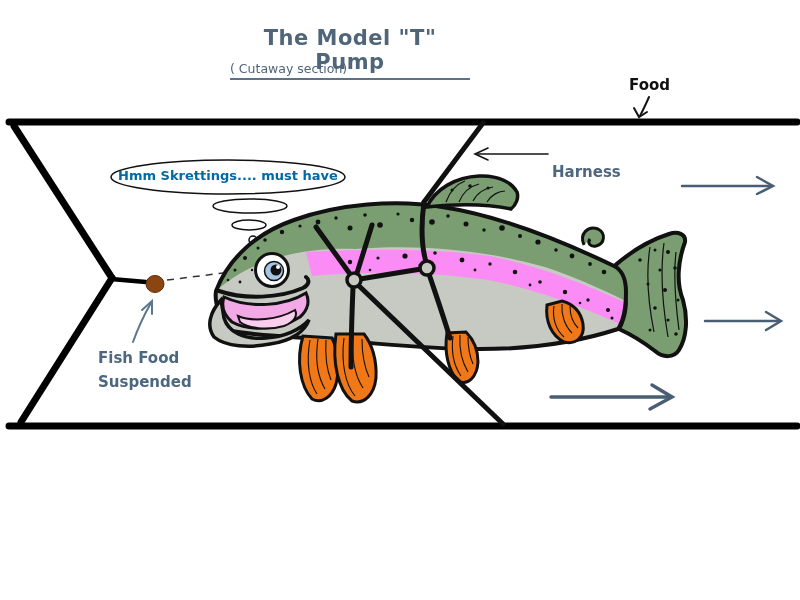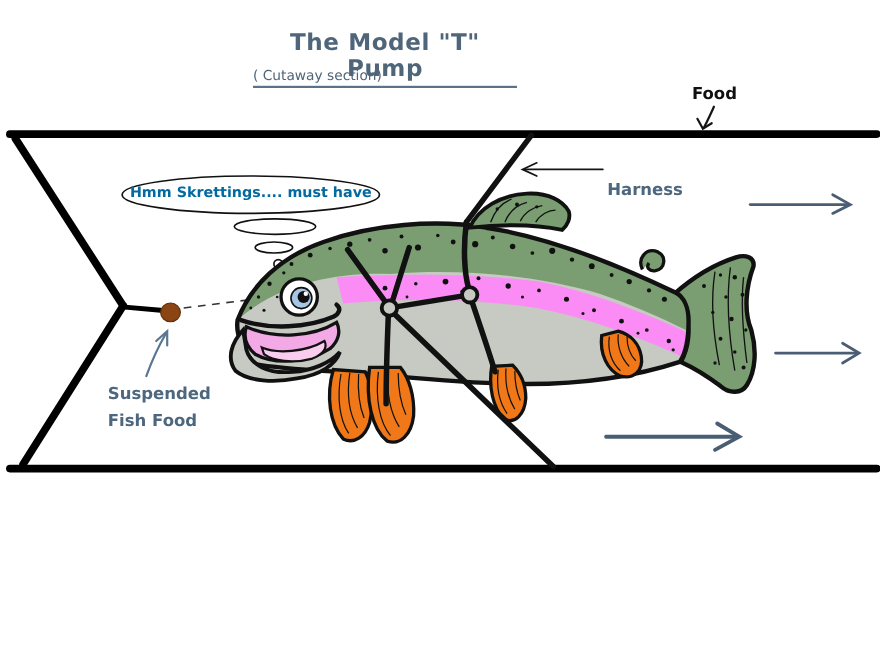--- a/index.html
+++ b/index.html
@@ -243,16 +243,16 @@
       <path d="M 142,310 L 152,301 L 152,314"></path>
     </g>
   </g>
 </svg>
 
 <div class="txt title">The Model "T" Pump</div>
 <div class="txt subtitle">( Cutaway section)</div>
 <div class="txt pipe-label">Food</div>
 <div class="txt harness-label">Harness</div>
 <div class="txt fishfood-label">
+  <div>Fish Food</div>
   <div>Suspended</div>
-  <div>Fish Food</div>
 </div>
 <div class="txt thought">Hmm Skrettings.... must have</div>
 
 </body></html>

